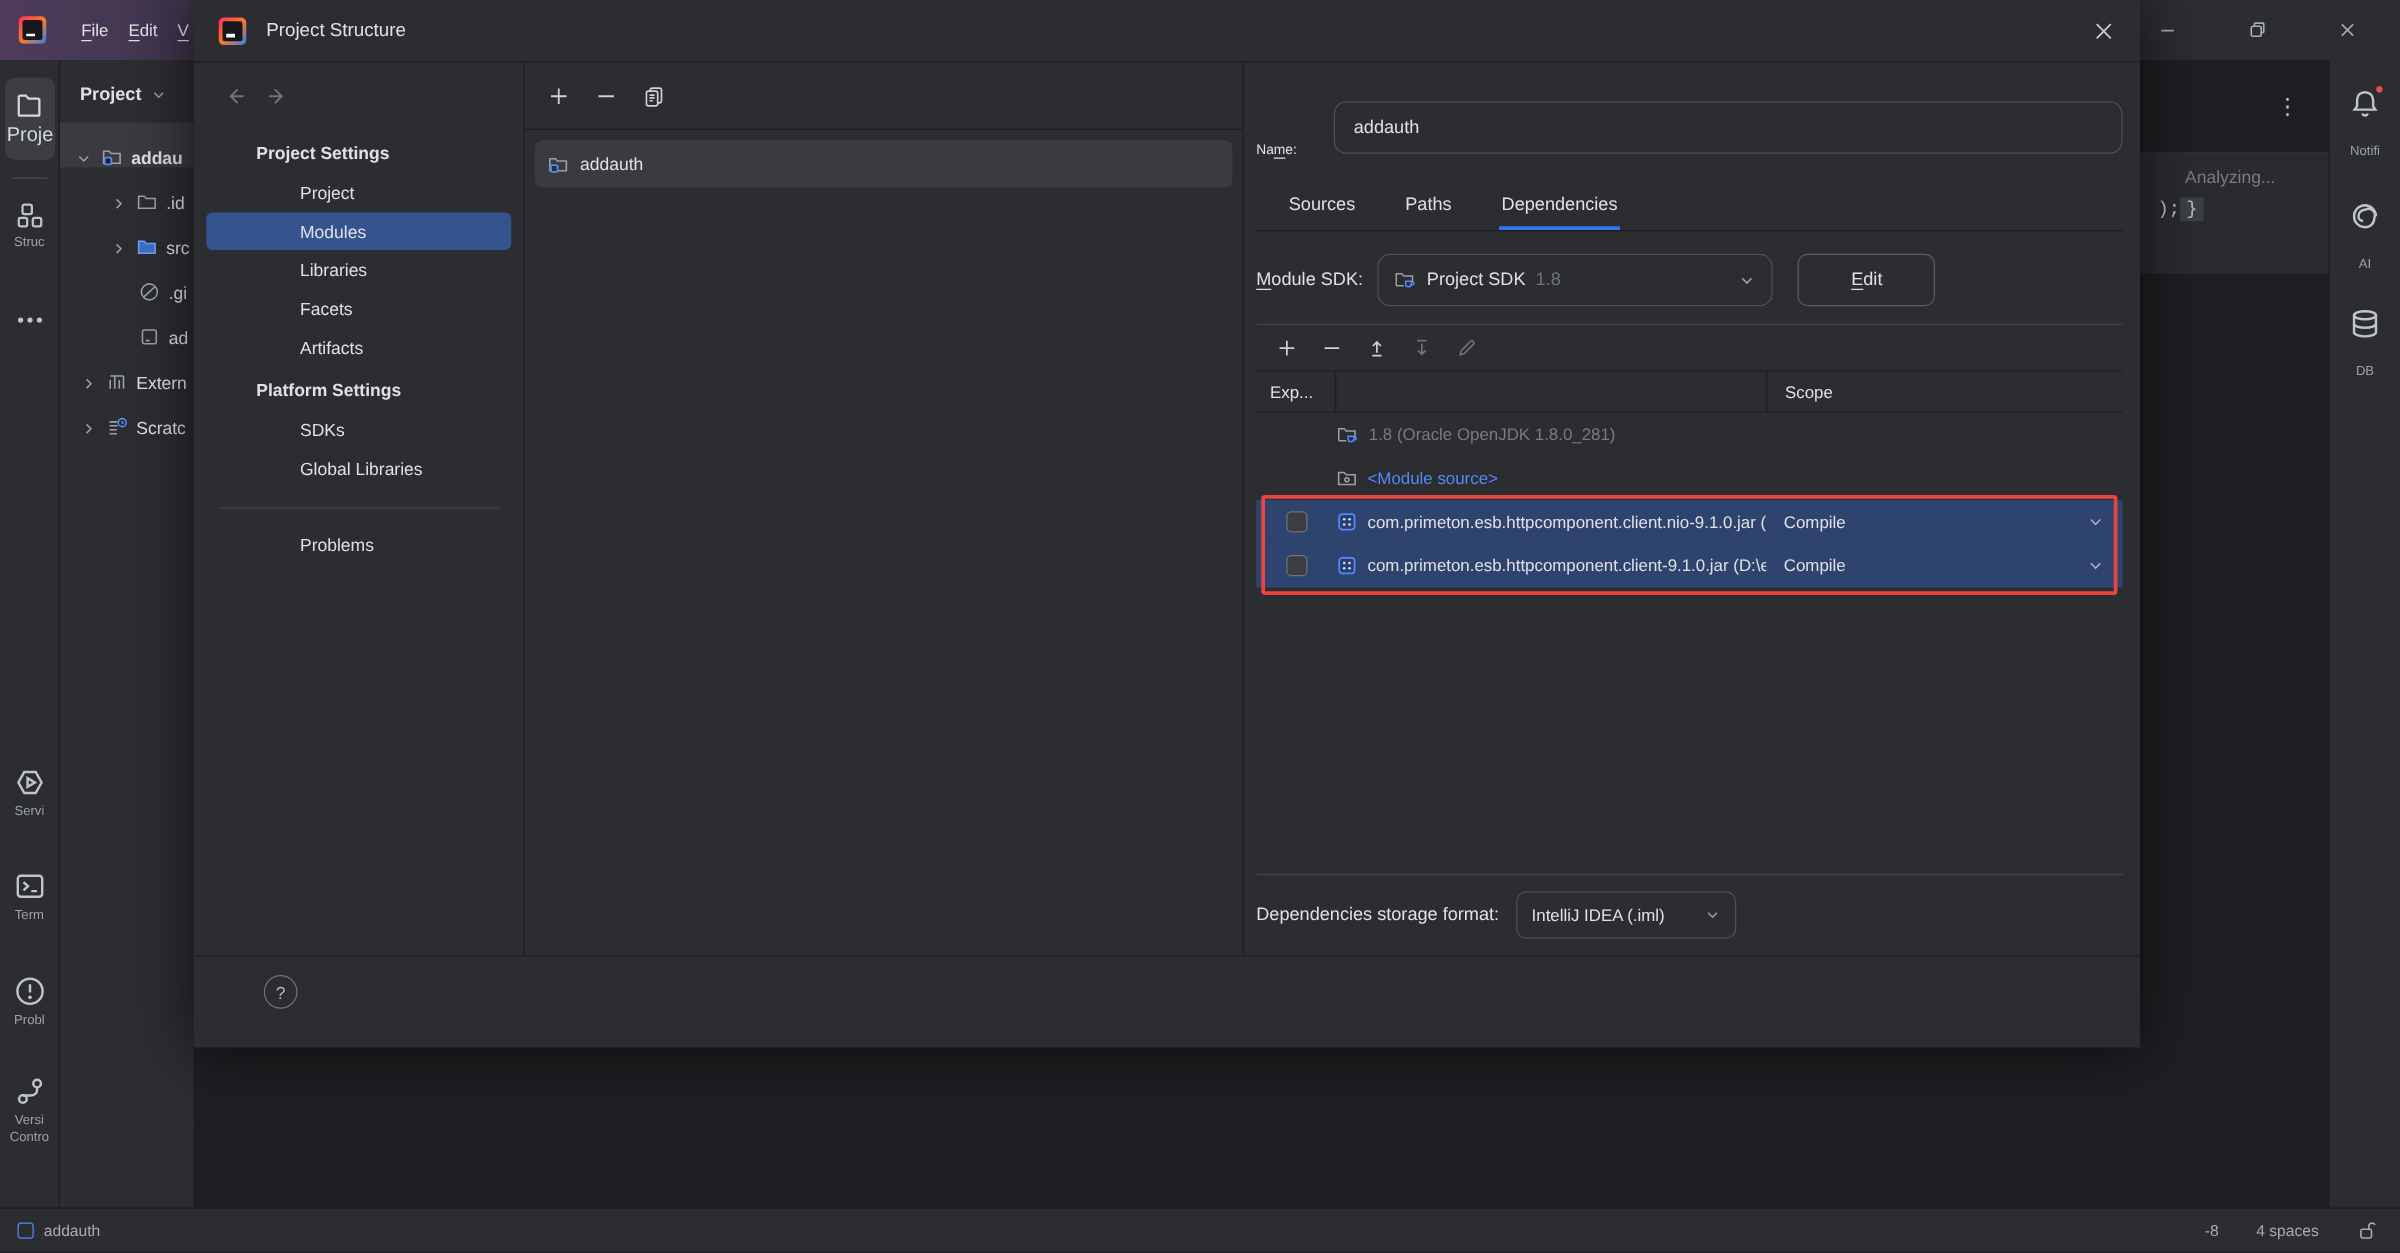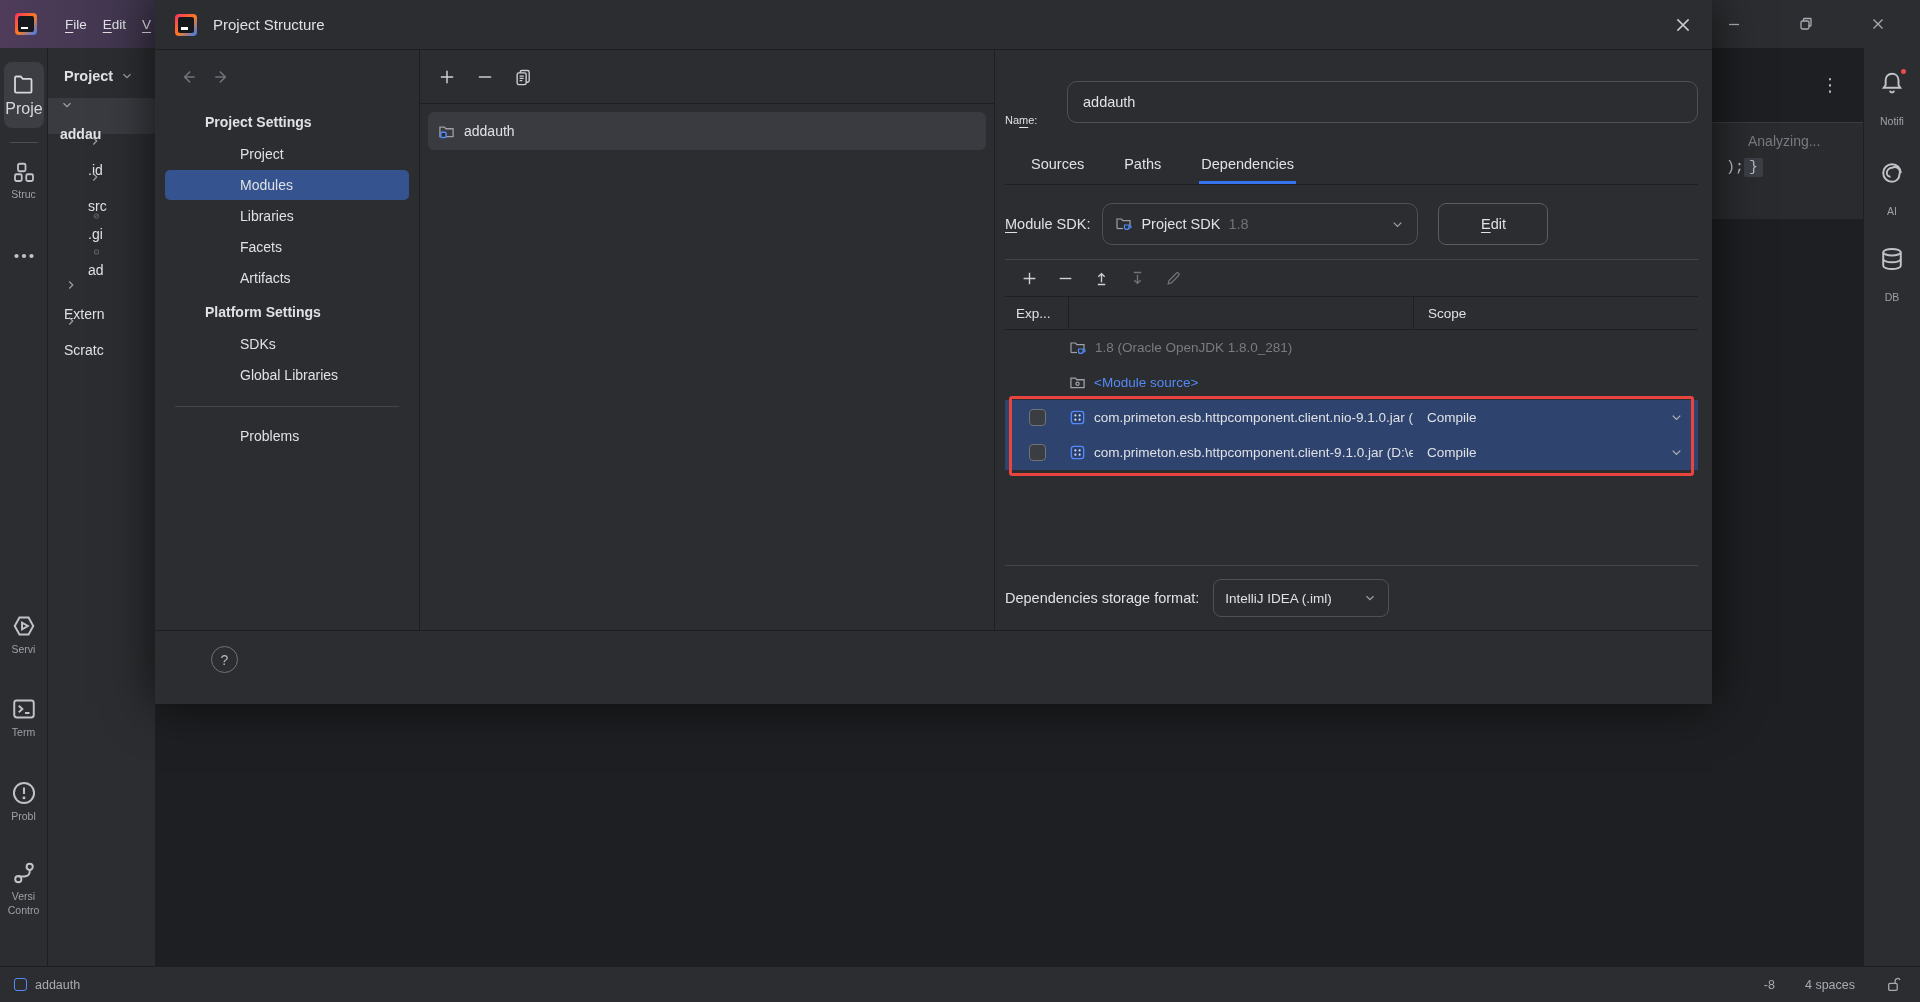--- a/index.html
+++ b/index.html
@@ -24,21 +24,21 @@
   .lstrip { position:absolute; left:0; top:48px; width:48px; height:918px; background:#2b2d30; border-right:1px solid #1e1f22; }
   .tool { position:absolute; left:0; width:47px; display:flex; flex-direction:column; align-items:center; gap:4px; color:#c0c3c9; }
   .tool .lbl { font-size:10.5px; color:#9da0a8; white-space:nowrap; overflow:hidden; max-width:46px; line-height:1.25; }
   .tool-sel { position:absolute; left:4px; top:14px; width:40px; height:66px; background:#3c3e43; border-radius:8px;
     display:flex; flex-direction:column; align-items:center; justify-content:center; gap:4px; color:#d5d8dd; }
   .strip-div { position:absolute; left:10px; top:94px; width:28px; height:1px; background:#4a4d52; }
 
   
   .pjpanel { position:absolute; left:48px; top:48px; width:107px; height:918px; background:#2b2d30; overflow:hidden; }
   .pjhead { display:flex; align-items:center; gap:7px; padding:20px 0 14px 16px; font-size:14.5px; font-weight:bold; white-space:nowrap; }
-  .trow { height:36px; display:flex; align-items:flex-start; gap:7px; white-space:nowrap; font-size:14px; color:#dfe1e5;flex-direction:column; }
+  .trow { height:36px; display:flex; align-items:flex-end; gap:7px; white-space:nowrap; font-size:14px; color:#dfe1e5; }
   .trow .sp { width:16px; flex:0 0 auto; }
   .trow.sel { background:#393b40; }
   .chev { color:#9da0a8; flex:0 0 auto; }
 
   
   .editor { position:absolute; left:1712px; top:48px; width:151px; height:918px; background:#1e1f22; }
   .ed-tb { height:75px; display:flex; align-items:center; justify-content:flex-end; padding-right:24px; color:#c0c3c9; border-bottom:1px solid #393b40; }
   .kebab { font-size:18px; letter-spacing:0; }
   .ed-panel { height:96px; background:#292b2e; padding:10px 0 0 14px; }
   .analyzing { color:#787b81; font-size:14px; padding-left:22px; }
@@ -52,21 +52,21 @@
   .bell-wrap { position:relative; }
   .red-dot { position:absolute; right:-3px; top:-3px; width:9px; height:9px; border-radius:50%; background:#eb4d4b; border:2px solid #2b2d30; }
 
   
   .statusbar { position:absolute; left:0; bottom:0; width:1920px; height:36px; background:#2b2d30; border-top:1px solid #1e1f22;
     display:flex; align-items:center; font-size:12.5px; color:#a8abb2; padding:0 18px 0 14px; }
   .sb-mod { width:13px; height:13px; border:1.5px solid #548af7; border-radius:3px; margin-right:8px; flex:0 0 auto; }
   .sb-right { margin-left:auto; display:flex; align-items:center; gap:30px; }
 
   
-  .dlg { position:absolute; left:155px; top:0; width:1557px; height:704px; background:#2b2d30;
+  .dlg { position:absolute; left:155px; top:0; width:1557px; height:838px; background:#2b2d30;
     box-shadow:0 0 46px rgba(0,0,0,.65); display:flex; flex-direction:column; }
   .dtitle { height:50px; flex:0 0 auto; border-bottom:1px solid #1e1f22; display:flex; align-items:center; padding:0 20px; }
   .dtitle .ttl { font-size:15px; margin-left:16px; }
   .dclose { margin-left:auto; color:#c8cbd1; }
   .dbody { flex:1; display:flex; min-height:0; }
 
   
   .dnav { width:265px; flex:0 0 auto; border-right:1px solid #1e1f22; }
   .dnav-tb { height:54px; display:flex; align-items:center; gap:16px; padding-left:24px; color:#6f737a; }
   .ngroup { font-size:14px; font-weight:bold; padding:10px 0 8px 50px; }

